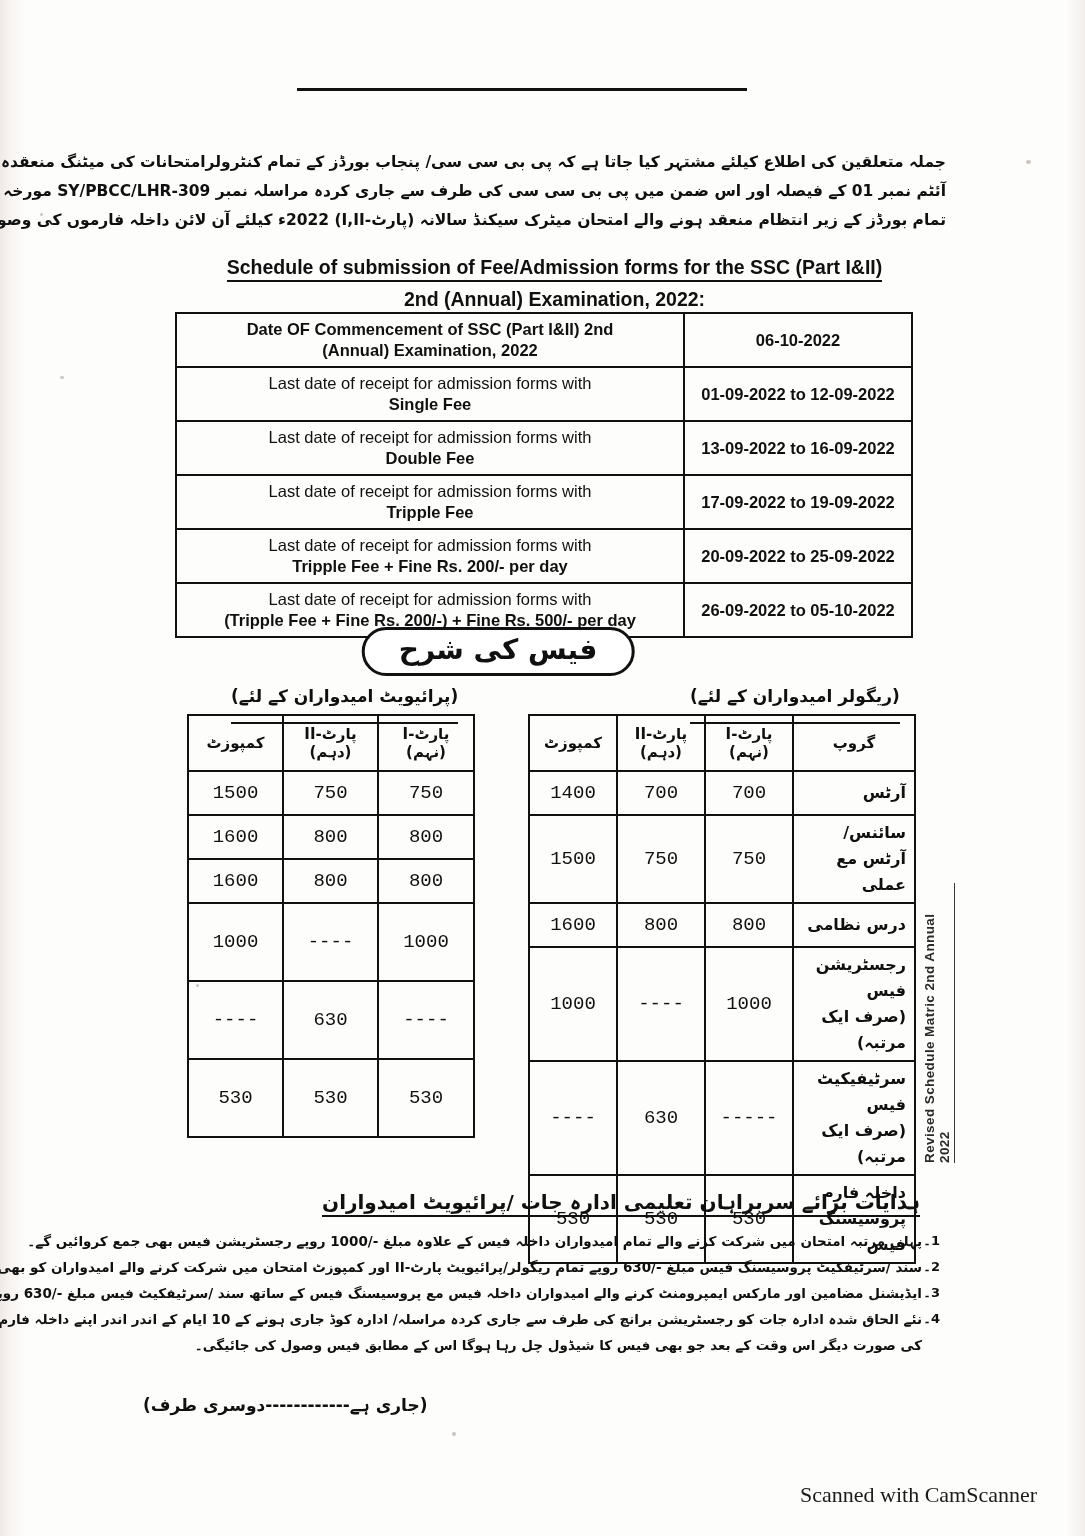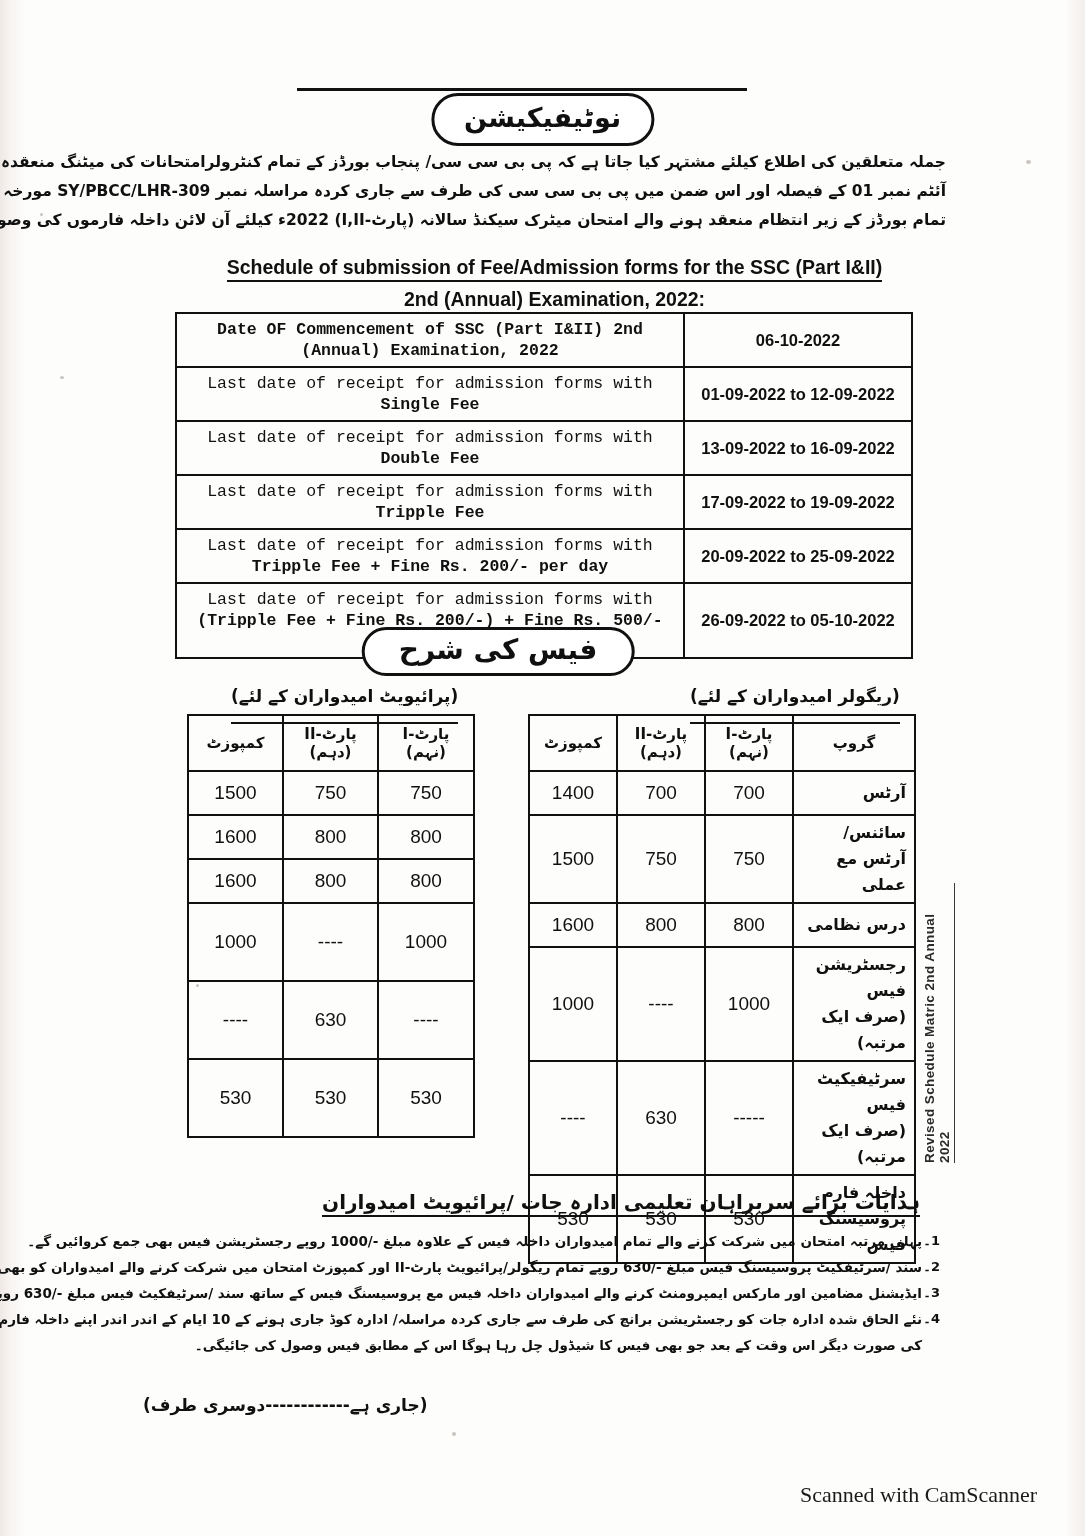--- a/index.html
+++ b/index.html
@@ -114,21 +114,20 @@
   .sched-table td {
     border: 2px solid #111;
     padding: 5px 6px;
     font-size: 16.5px;
     vertical-align: middle;
   }
   .sched-table td.desc {
     text-align: center;
     line-height: 21px;
     width: 494px;
-    font-family: Liberation Mono, monospace;
   }
   .sched-table td.val {
     text-align: center;
     font-weight: bold;
     font-size: 16.5px;
   }
   .sched-table tr.r0 td { font-weight: bold; }
   .sched-table .b { font-weight: bold; }
 
   
@@ -172,21 +171,21 @@
     padding: 4px 2px;
   }
   table.fee th {
     font-size: 15px;
     font-weight: bold;
     height: 46px;
   }
   table.fee td.num {
     font-size: 19px;
     font-weight: normal;
-    font-family: Liberation Sans, sans-serif;
+    font-family: Liberation Mono, monospace;
   }
   table.fee td.grp {
     text-align: right;
     padding-right: 8px;
     font-size: 16px;
     font-weight: bold;
     line-height: 26px;
   }
   table.fee .h1 { height: 44px; }
   table.fee .h2 { height: 78px; }
@@ -267,21 +266,20 @@
 
 <div id="page">
 
   <div class="speck" style="left:40px;top:213px;width:3px;height:3px;"></div>
   <div class="speck" style="left:60px;top:376px;width:4px;height:3px;"></div>
   <div class="speck" style="left:1026px;top:160px;width:5px;height:4px;"></div>
   <div class="speck" style="left:452px;top:1432px;width:4px;height:4px;"></div>
   <div class="speck" style="left:196px;top:984px;width:3px;height:3px;"></div>
 
   <div class="board-rule"></div>
-  <div class="notif-oval urdu">نوٹیفیکیشن</div>
 
   <div class="intro urdu">
     <span class="ln">جملہ متعلقین کی اطلاع کیلئے مشتہر کیا جاتا ہے کہ پی بی سی سی/ پنجاب بورڈز کے تمام کنٹرولرامتحانات کی میٹنگ منعقدہ 30-08-2022 کے ایجنڈا</span>
     <span class="ln">آئٹم نمبر 01 کے فیصلہ اور اس ضمن میں پی بی سی سی کی طرف سے جاری کردہ مراسلہ نمبر 309-SY/PBCC/LHR مورخہ 31-08-2022 کے تحت پنجاب کے</span>
     <span class="ln">تمام بورڈز کے زیر انتظام منعقد ہونے والے امتحان میٹرک سیکنڈ سالانہ (پارٹ-I,II) 2022ء کیلئے آن لائن داخلہ فارموں کی وصولی کا شیڈول/SOPs درج ذیل ہیں</span>
   </div>
 
   <div class="sched-head">
     <span class="l1">Schedule of submission of Fee/Admission forms for the SSC (Part I&amp;II)</span><br>
     <span class="l2">2nd (Annual) Examination, 2022:</span>

